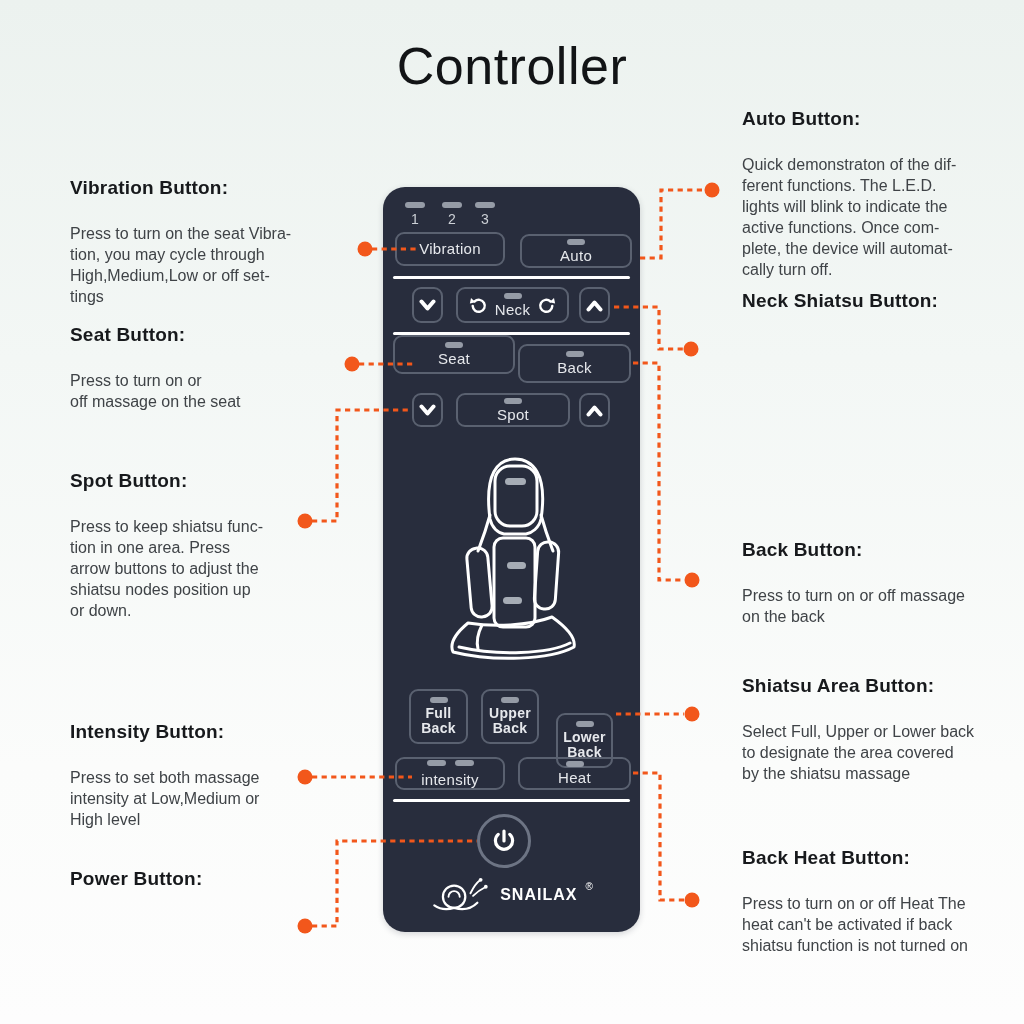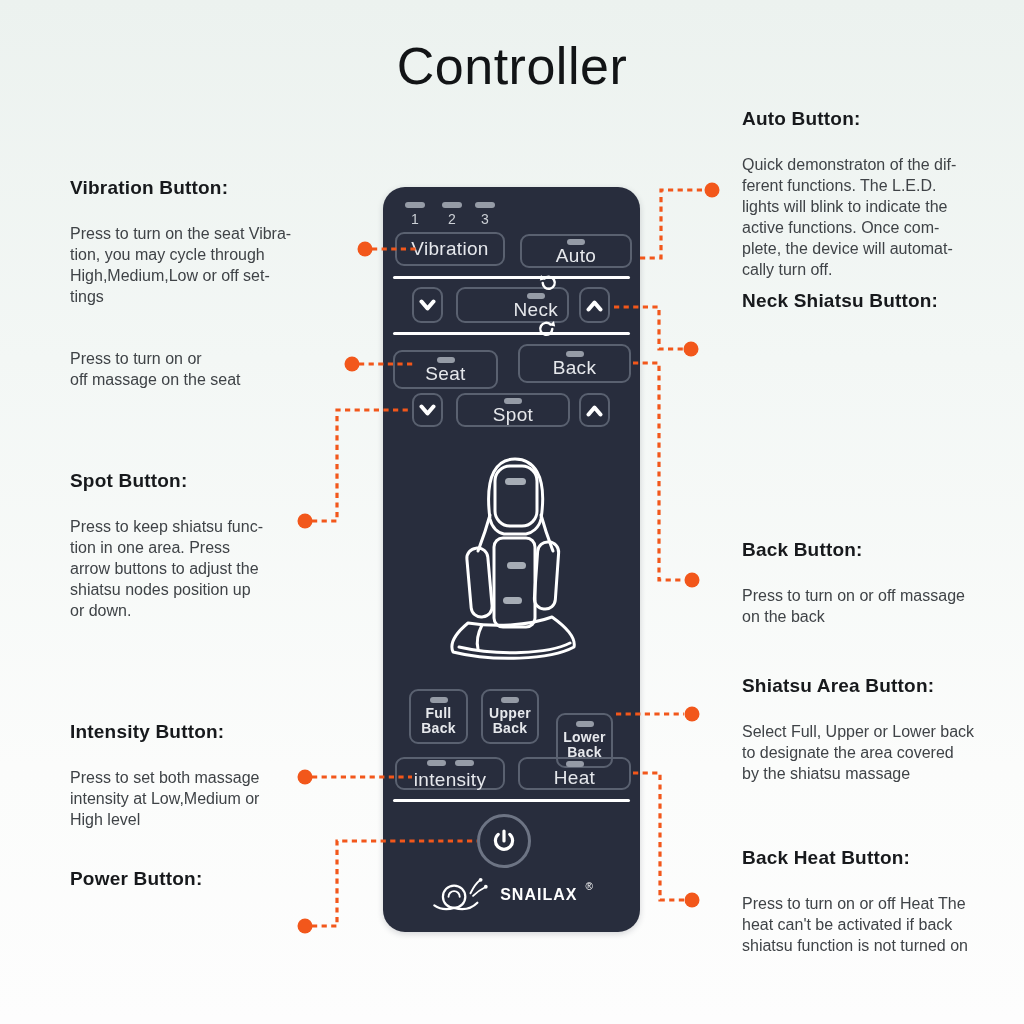--- a/index.html
+++ b/index.html
@@ -37,24 +37,24 @@
     box-shadow:0 2px 6px rgba(30,35,50,0.18);
   }
   .abs{position:absolute;}
   .led{width:20px;height:6px;border-radius:3px;background:var(--led);}
   .led-num{font-size:14px;color:#ccd0d6;width:20px;text-align:center;}
   .cbtn{
     position:absolute;border:2px solid var(--btn-border);border-radius:9px;
     color:var(--btn-text);display:flex;flex-direction:column;
     align-items:center;justify-content:center;background:transparent;
   }
-  .cbtn .lbl{font-size:19px;line-height:16px;letter-spacing:0.3px;}
+  .cbtn .lbl{font-size:15px;line-height:16px;letter-spacing:0.3px;}
   .cbtn .led{margin-bottom:3px;width:18px;}
   .sep{position:absolute;left:10px;width:237px;height:3px;background:#fff;border-radius:2px;}
-  .neck-inner{display:flex;flex-direction:column;align-items:flex-end;justify-content:space-between;width:100%;padding:0 9px;}
+  .neck-inner{display:flex;flex-direction:row;align-items:center;justify-content:space-between;width:100%;padding:0 9px;}
   .neck-mid{display:flex;flex-direction:column;align-items:center;}
   .fbtn .lbl{font-size:14px;line-height:15px;text-align:center;white-space:pre-line;font-weight:bold;}
   .led-pair{display:flex;gap:9px;margin-bottom:3px;}
   .led-pair .led{width:19px;}
   .power{
     position:absolute;left:94px;top:627px;width:54px;height:54px;border-radius:50%;
     border:3px solid #6d7484;display:flex;align-items:center;justify-content:center;
   }
   .brandrow{position:absolute;left:0;top:688px;width:257px;display:flex;align-items:center;justify-content:center;gap:8px;}
   .brand{font-size:16px;font-weight:700;color:#fff;letter-spacing:1px;}
@@ -73,20 +73,21 @@
 <h1 class="page-title">Controller</h1>
 
 <div class="ann left" style="top:177px">
   <h3 class="ann-h">Vibration Button:</h3>
   <p class="ann-b">Press to turn on the seat Vibra-
 tion, you may cycle through
 High,Medium,Low or off set-
 tings</p>
 </div>
 <div class="ann left" style="top:324px">
+  <h3 class="ann-h">Seat Button:</h3>
   <p class="ann-b">Press to turn on or
 off massage on the seat</p>
 </div>
 <div class="ann left" style="top:470px;width:230px">
   <h3 class="ann-h">Spot Button:</h3>
   <p class="ann-b">Press to keep shiatsu func-
 tion in one area. Press
 arrow buttons to adjust the
 shiatsu nodes position up
 or down.</p>
@@ -172,21 +173,21 @@
     </div>
   </div>
   <div class="cbtn" style="left:196px;top:100px;width:31px;height:36px">
     <svg width="17" height="13" viewBox="0 0 17 13">
         <polyline class="icon-stroke" points="2.5,10.5 8.5,3.5 14.5,10.5" stroke-width="4"></polyline>
       </svg>
   </div>
 
   <div class="sep" style="top:145px"></div>
 
-  <div class="cbtn" style="left:10px;top:163px;width:105px;height:39px">
+  <div class="cbtn" style="left:10px;top:148px;width:122px;height:39px">
     <span class="led"></span>
     <span class="lbl">Seat</span>
   </div>
   <div class="cbtn" style="left:135px;top:157px;width:113px;height:39px">
     <span class="led"></span>
     <span class="lbl">Back</span>
   </div>
 
   <div class="cbtn" style="left:29px;top:206px;width:31px;height:34px">
     <svg width="17" height="13" viewBox="0 0 17 13">

